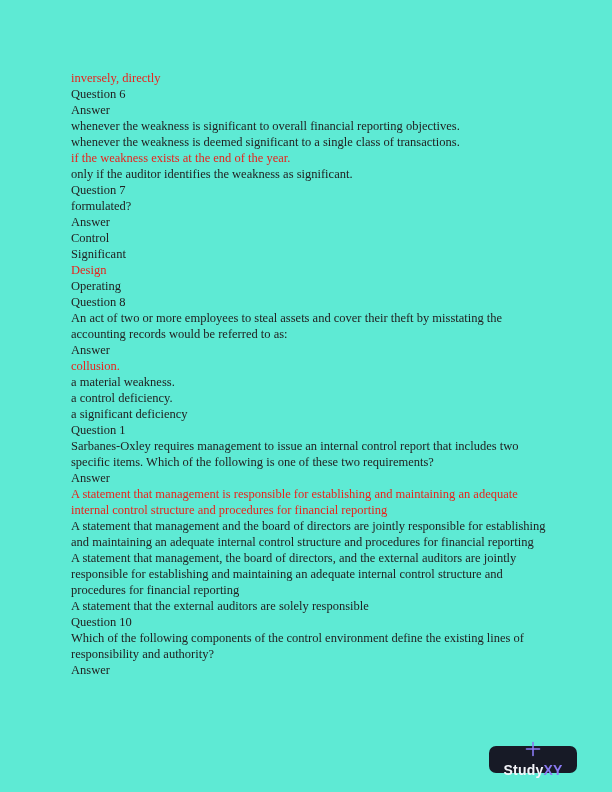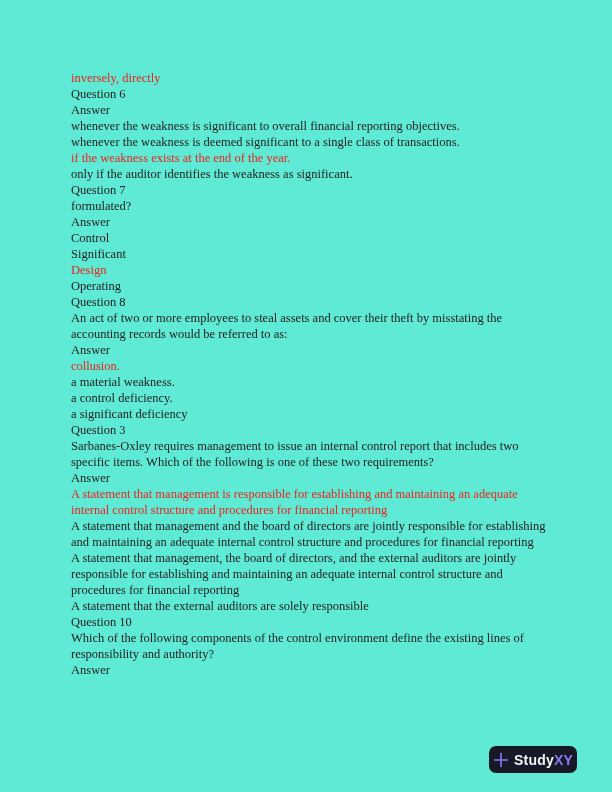--- a/index.html
+++ b/index.html
@@ -36,20 +36,21 @@
     top: 746px;
     width: 88px;
     height: 27px;
     background: var(--logo-bg, #171a26);
     border-radius: 7px;
     display: flex;
     align-items: center;
     justify-content: center;
     gap: 5px;
     font-family: "Liberation Sans", sans-serif;
+    flex-direction: column;
   }
   .logo .plus-wrap {
     display: flex;
     align-items: center;
   }
   .logo .brand {
     font-size: 14px;
     font-weight: 700;
     letter-spacing: 0.2px;
     color: var(--logo-text, #f4f5fa);
@@ -79,21 +80,21 @@
       <div class="line red">Design</div>
       <div class="line">Operating</div>
       <div class="line">Question 8</div>
       <div class="line">An act of two or more employees to steal assets and cover their theft by misstating the</div>
       <div class="line">accounting records would be referred to as:</div>
       <div class="line">Answer</div>
       <div class="line red">collusion.</div>
       <div class="line">a material weakness.</div>
       <div class="line">a control deficiency.</div>
       <div class="line">a significant deficiency</div>
-      <div class="line">Question 3</div>
+      <div class="line">Question 1</div>
       <div class="line">Sarbanes-Oxley requires management to issue an internal control report that includes two</div>
       <div class="line">specific items. Which of the following is one of these two requirements?</div>
       <div class="line">Answer</div>
       <div class="line red">A statement that management is responsible for establishing and maintaining an adequate</div>
       <div class="line red">internal control structure and procedures for financial reporting</div>
       <div class="line">A statement that management and the board of directors are jointly responsible for establishing</div>
       <div class="line">and maintaining an adequate internal control structure and procedures for financial reporting</div>
       <div class="line">A statement that management, the board of directors, and the external auditors are jointly</div>
       <div class="line">responsible for establishing and maintaining an adequate internal control structure and</div>
       <div class="line">procedures for financial reporting</div>

